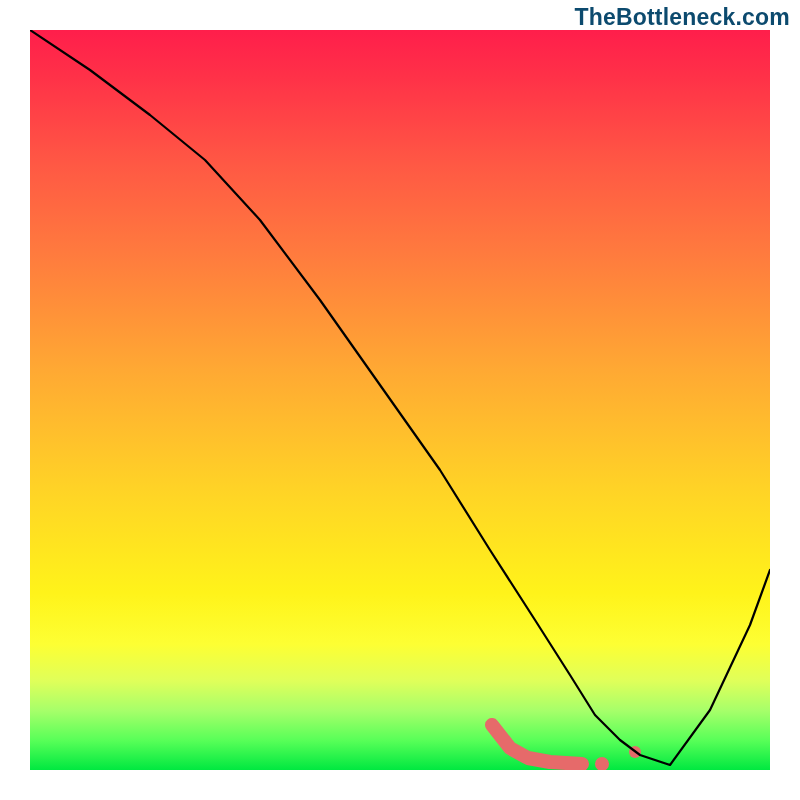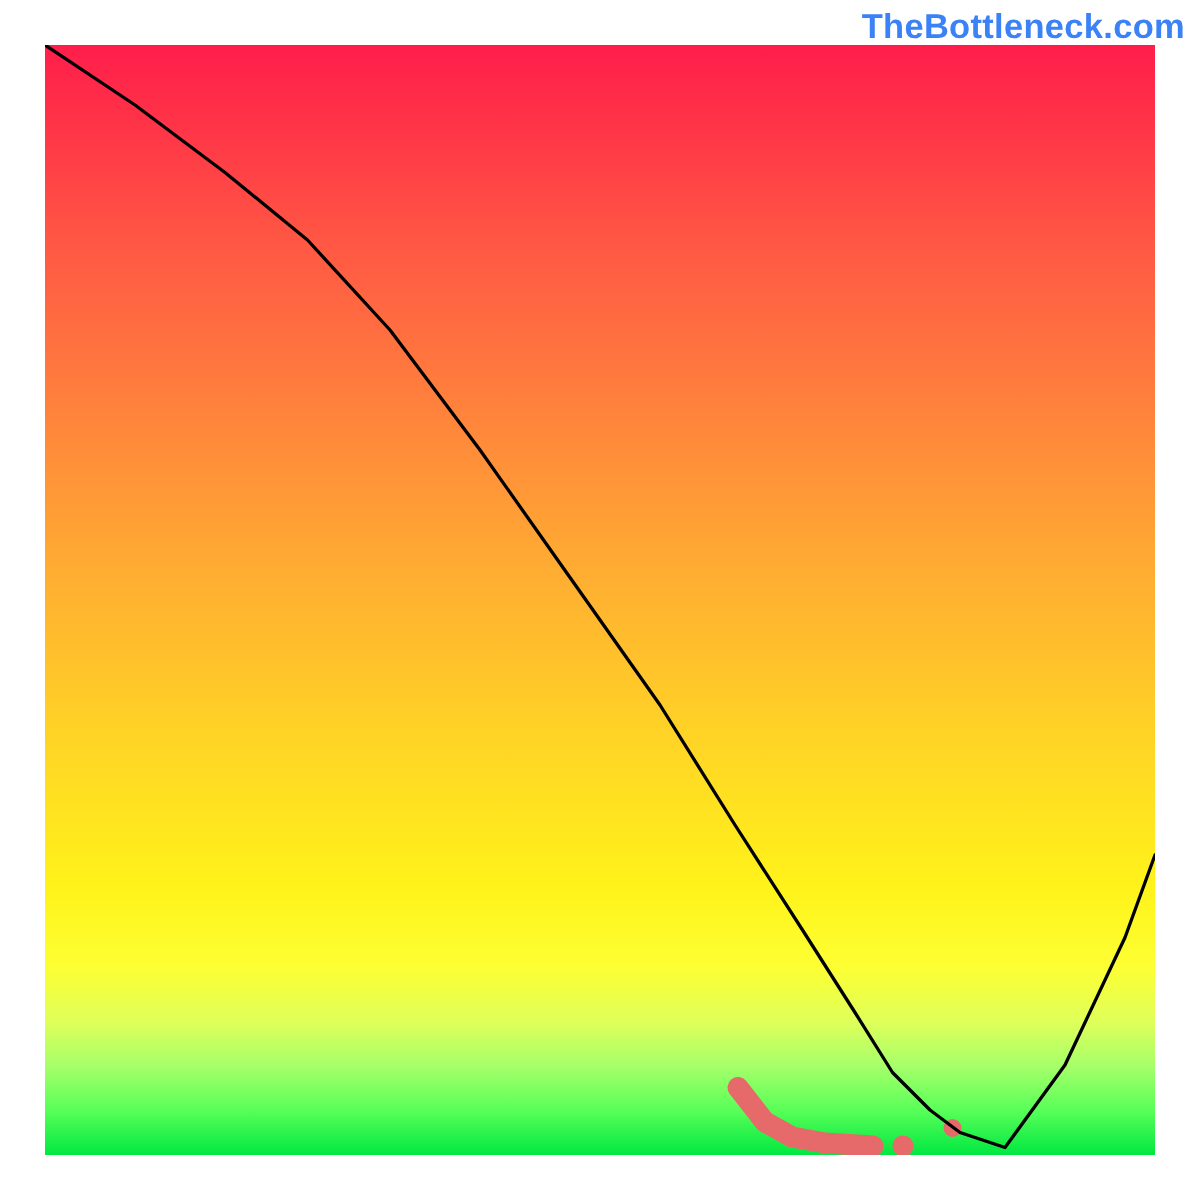--- a/index.html
+++ b/index.html
@@ -5,21 +5,21 @@
   * { margin: 0; padding: 0; box-sizing: border-box; }
   html, body { width: 800px; height: 800px; overflow: hidden; background: #fff; }
   .container { position: relative; width: 800px; height: 800px; }
   .watermark {
     position: absolute;
     top: 4px;
     right: 10px;
     font-family: Arial, Helvetica, sans-serif;
     font-size: 23px;
     font-weight: 600;
-    color: #3b82f6;
+    color: #0c4a6e;
     letter-spacing: 0.2px;
     z-index: 5;
   }
   .plot-area {
     position: absolute;
     left: 30px;
     top: 30px;
     width: 740px;
     height: 740px;
     overflow: hidden;

